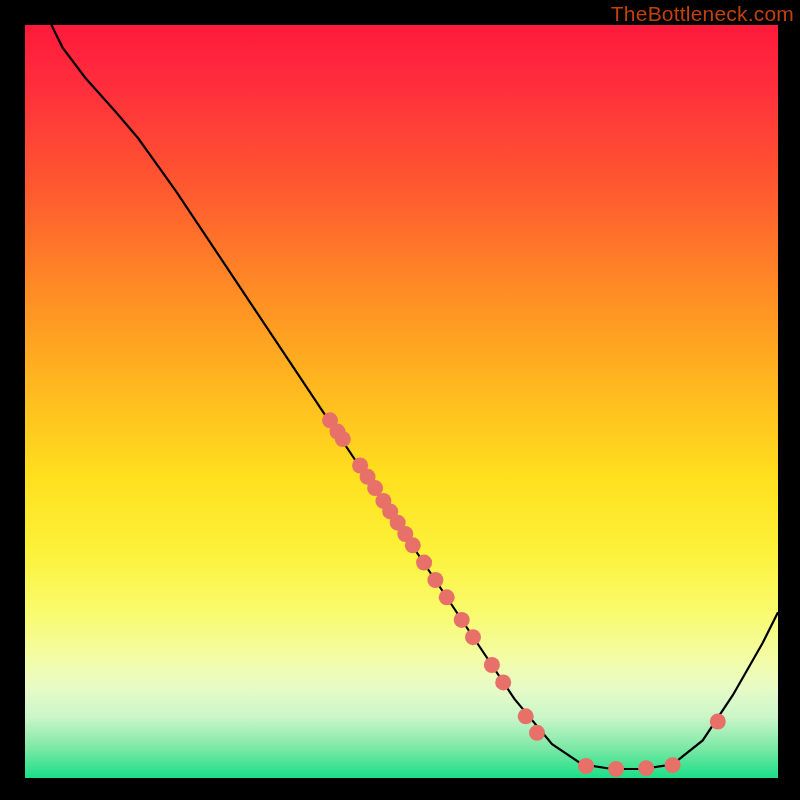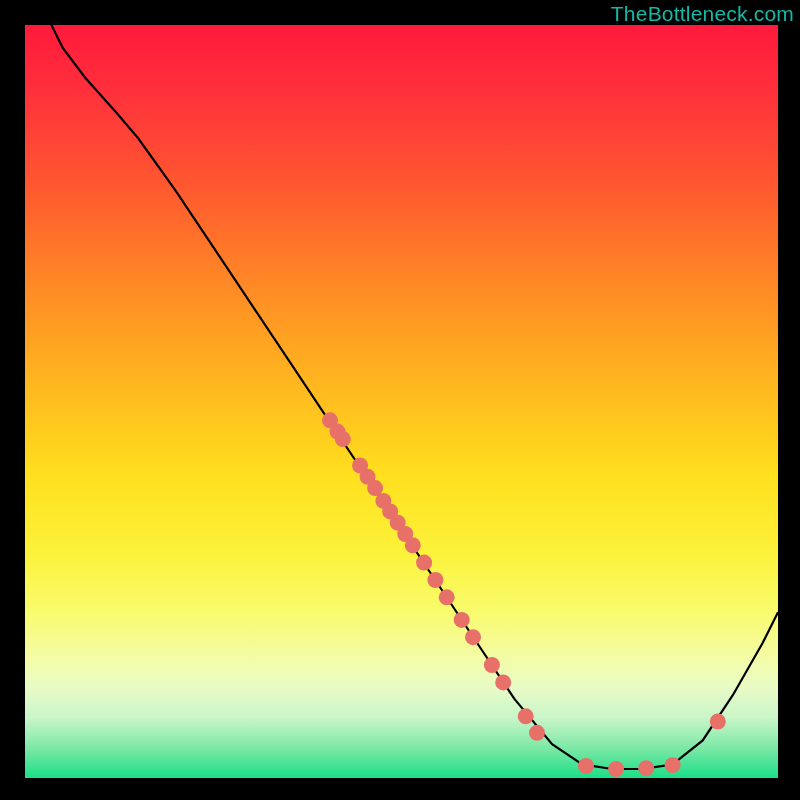--- a/index.html
+++ b/index.html
@@ -46,21 +46,21 @@
     left: 0;
     top: 0;
     width: 753px;
     height: 753px;
     pointer-events: none;
   }
   .watermark {
     position: absolute;
     top: 2px;
     right: 6px;
-    color: #14b8a6;
+    color: #c2410c;
     font-size: 21px;
     letter-spacing: 0.2px;
     font-weight: 400;
     user-select: none;
   }
 </style>
 </head>
 <body>
 
 <div class="frame">

